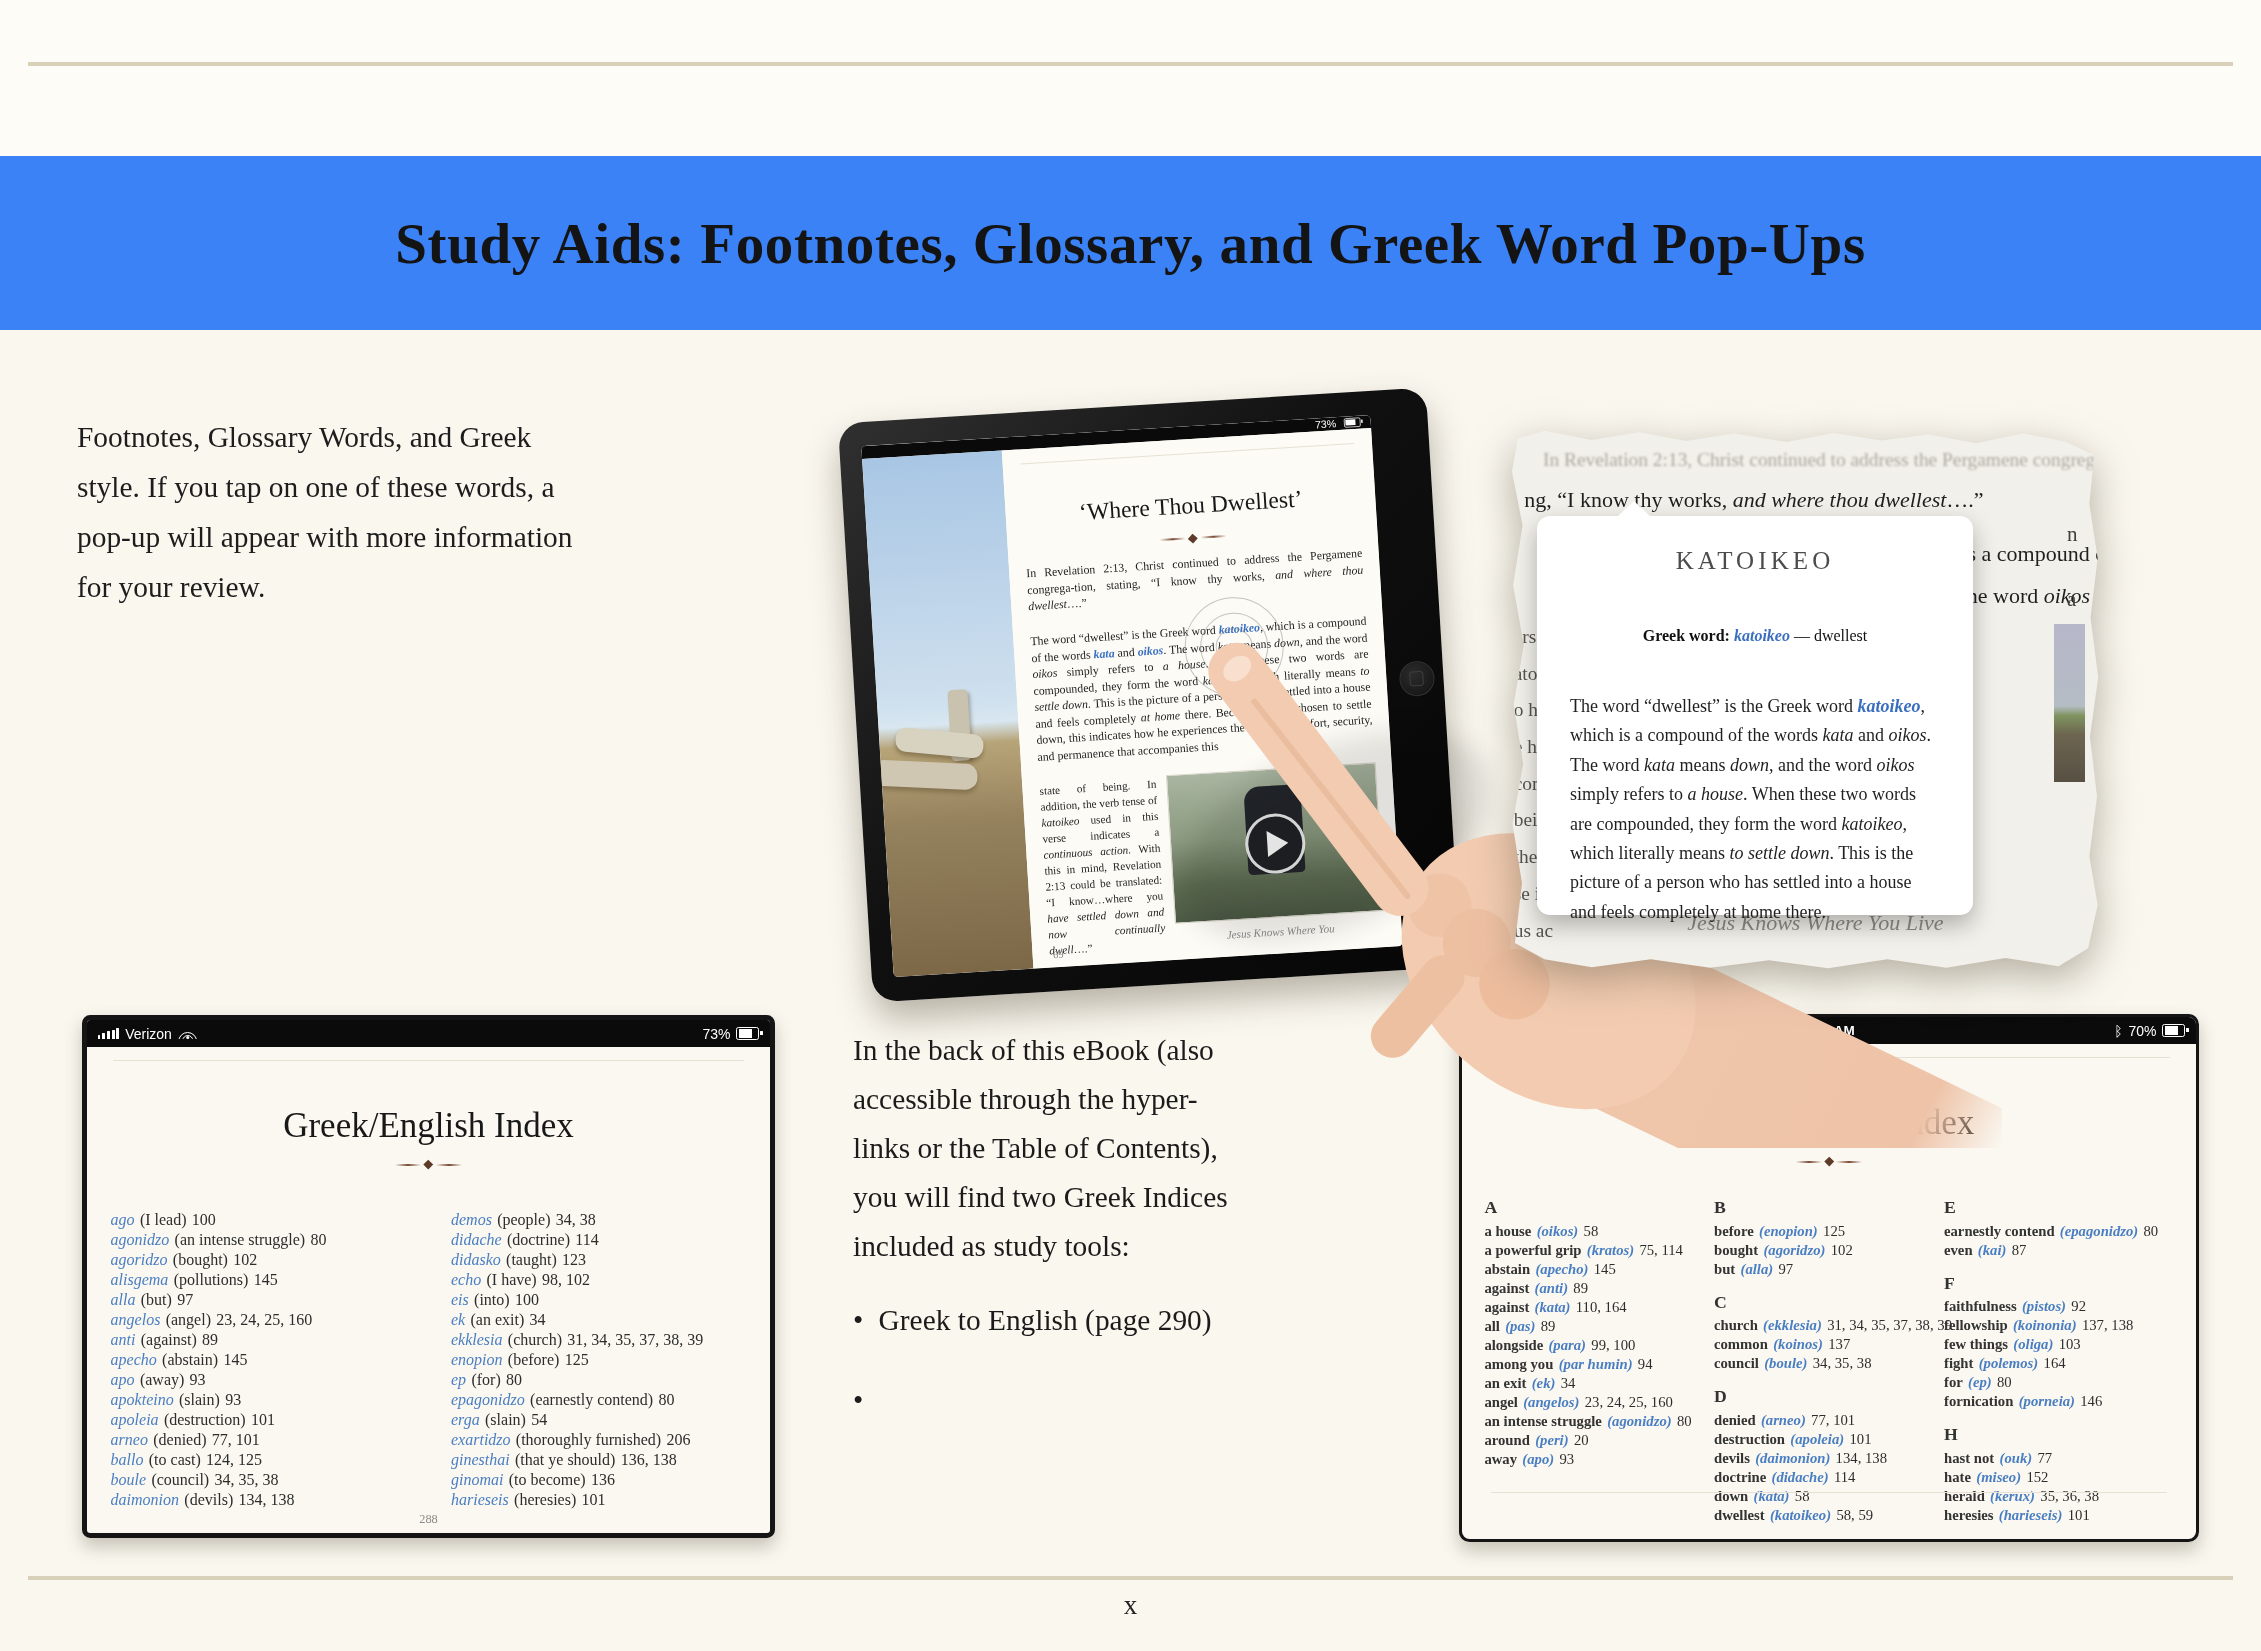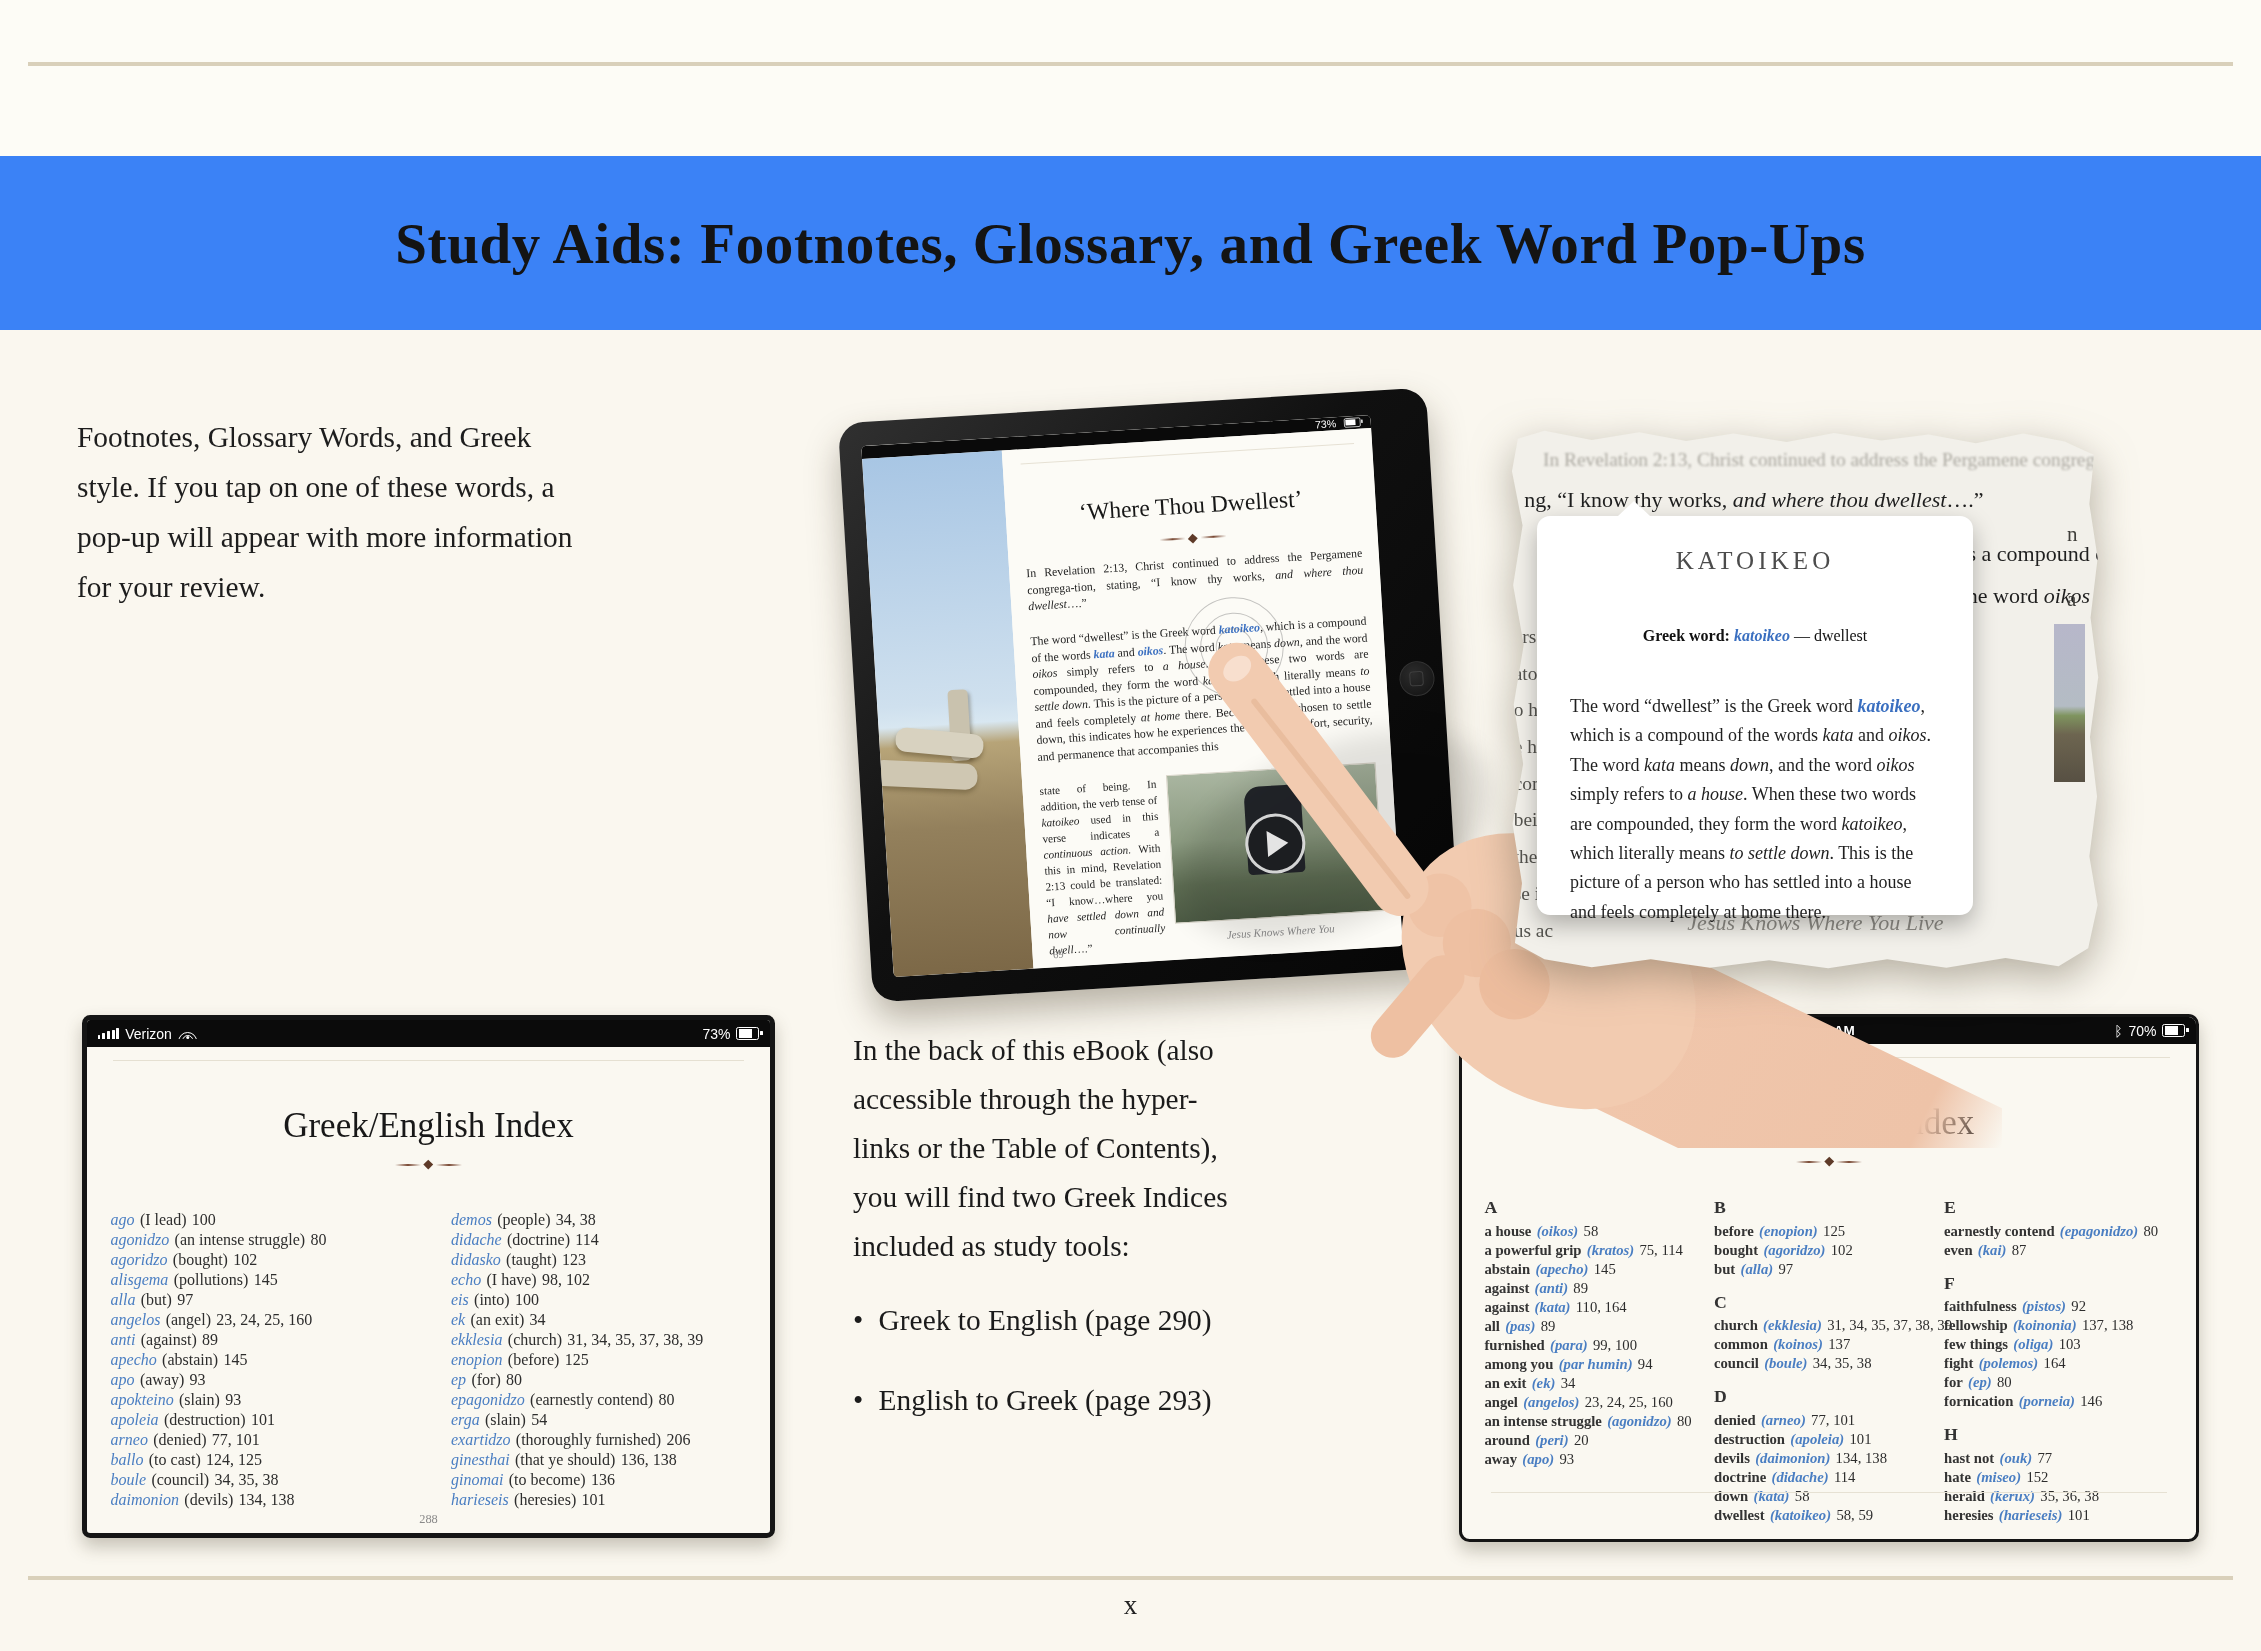--- a/index.html
+++ b/index.html
@@ -265,21 +265,20 @@
       <div>you will find two Greek Indices</div>
       <div>included as study tools:</div>
     </div>
   <div class="bullets">
     <div class="bullet">
       <span class="dot">•</span>
       <span>Greek to English (page 290)</span>
     </div>
     <div class="bullet">
       <span class="dot">•</span>
-      <span>English to Greek (page 293)</span>
     </div>
   </div>
 </div>
 
 <div class="abs shot" id="ge">
   <div class="statusbar">
     <span class="grp">
       <span class="bars">
           <span style="height:4.1px"></span>
           <span style="height:5.9px"></span>
@@ -381,21 +380,21 @@
   <div class="cols">
     <div class="col c1">
 
     <div class="entry hdr"><span class="w">A</span></div>
         <div class="entry"><span class="w">a house</span><span class="g">(oikos)</span><span class="p">58</span></div>
         <div class="entry"><span class="w">a powerful grip</span><span class="g">(kratos)</span><span class="p">75, 114</span></div>
         <div class="entry"><span class="w">abstain</span><span class="g">(apecho)</span><span class="p">145</span></div>
         <div class="entry"><span class="w">against</span><span class="g">(anti)</span><span class="p">89</span></div>
         <div class="entry"><span class="w">against</span><span class="g">(kata)</span><span class="p">110, 164</span></div>
         <div class="entry"><span class="w">all</span><span class="g">(pas)</span><span class="p">89</span></div>
-        <div class="entry"><span class="w">furnished</span><span class="g">(para)</span><span class="p">99, 100</span></div>
+        <div class="entry"><span class="w">alongside</span><span class="g">(para)</span><span class="p">99, 100</span></div>
         <div class="entry"><span class="w">among you</span><span class="g">(par humin)</span><span class="p">94</span></div>
         <div class="entry"><span class="w">an exit</span><span class="g">(ek)</span><span class="p">34</span></div>
         <div class="entry"><span class="w">angel</span><span class="g">(angelos)</span><span class="p">23, 24, 25, 160</span></div>
         <div class="entry"><span class="w">an intense struggle</span><span class="g">(agonidzo)</span><span class="p">80</span></div>
         <div class="entry"><span class="w">around</span><span class="g">(peri)</span><span class="p">20</span></div>
         <div class="entry"><span class="w">away</span><span class="g">(apo)</span><span class="p">93</span></div>
       </div>
     <div class="col c2">
 
     <div class="entry hdr"><span class="w">B</span></div>

